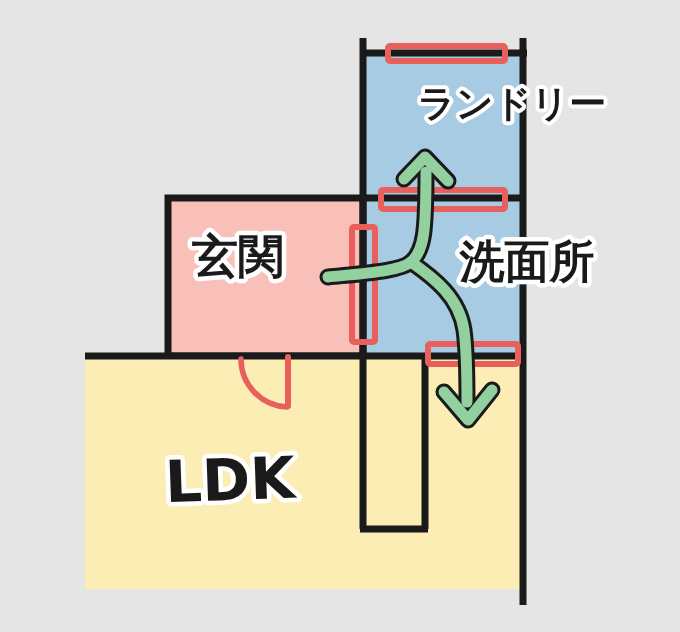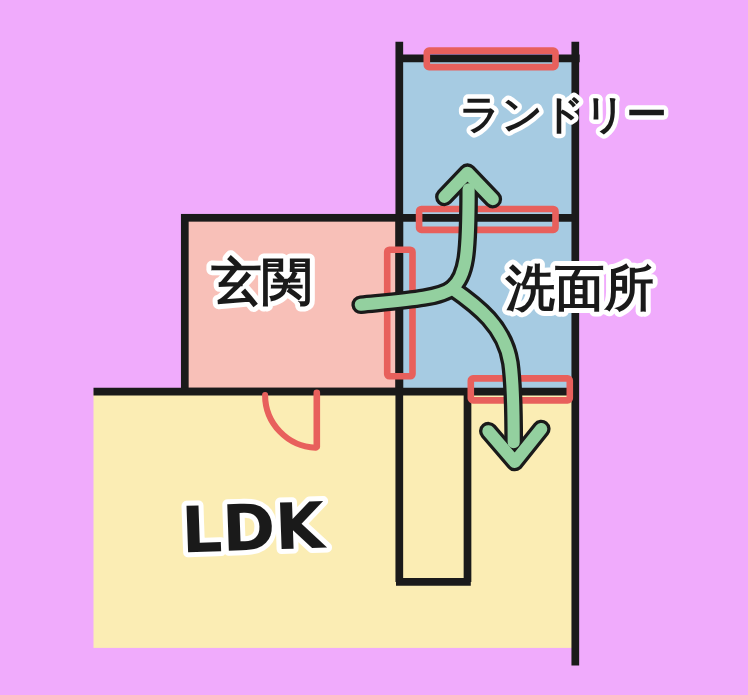--- a/index.html
+++ b/index.html
@@ -1,16 +1,16 @@
 <!DOCTYPE html>
 <html><head>
 <meta charset="utf-8">
 <style>
   html,body{margin:0;padding:0;background:#ffffff;}
-  .stage{position:relative;width:680px;height:632px;background:#f0abfc;overflow:hidden;
+  .stage{position:relative;width:680px;height:632px;background:#e5e5e5;overflow:hidden;
          font-family:"DejaVu Sans",sans-serif;}
   svg{position:absolute;left:0;top:0;}
   text.room-label{
     font-family:"DejaVu Sans",sans-serif;
     font-weight:700;
     fill:#1a1a1a;
     stroke:#ffffff;
     stroke-linejoin:round;
     paint-order:stroke;
     text-anchor:middle;

